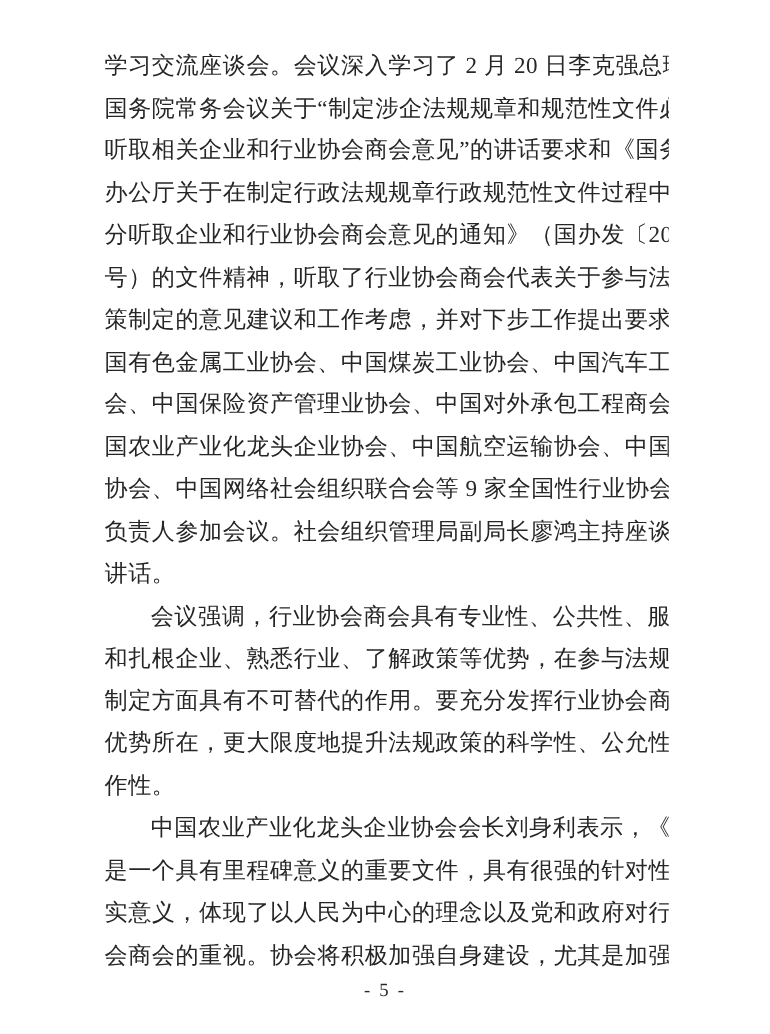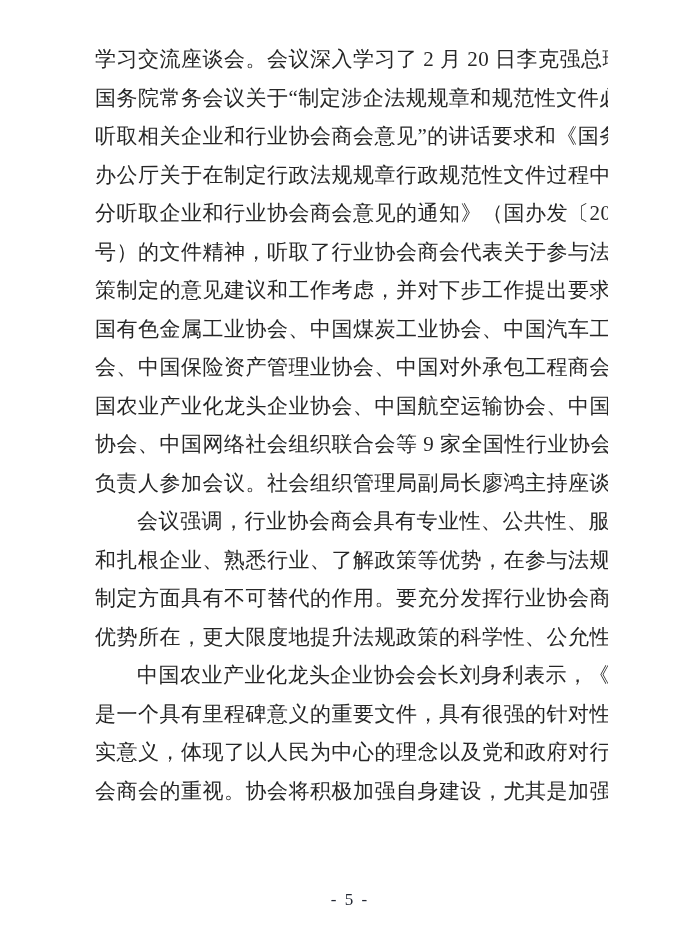--- a/index.html
+++ b/index.html
@@ -68,26 +68,28 @@
         <div class="line">听取相关企业和行业协会商会意见”的讲话要求和《国务院</div>
         <div class="line">办公厅关于在制定行政法规规章行政规范性文件过程中充</div>
         <div class="line">分听取企业和行业协会商会意见的通知》（国办发〔2019〕9</div>
         <div class="line">号）的文件精神，听取了行业协会商会代表关于参与法规政</div>
         <div class="line">策制定的意见建议和工作考虑，并对下步工作提出要求。中</div>
         <div class="line">国有色金属工业协会、中国煤炭工业协会、中国汽车工业协</div>
         <div class="line">会、中国保险资产管理业协会、中国对外承包工程商会、中</div>
         <div class="line">国农业产业化龙头企业协会、中国航空运输协会、中国旅游</div>
         <div class="line">协会、中国网络社会组织联合会等 9 家全国性行业协会商会</div>
         <div class="line">负责人参加会议。社会组织管理局副局长廖鸿主持座谈会并</div>
+        <div class="line no-fill">讲话。</div>
       </div>
       <div class="paragraph">
         <div class="line indent">会议强调，行业协会商会具有专业性、公共性、服务性</div>
         <div class="line">和扎根企业、熟悉行业、了解政策等优势，在参与法规政策</div>
         <div class="line">制定方面具有不可替代的作用。要充分发挥行业协会商会的</div>
         <div class="line">优势所在，更大限度地提升法规政策的科学性、公允性和操</div>
+        <div class="line no-fill">作性。</div>
       </div>
       <div class="paragraph">
         <div class="line indent">中国农业产业化龙头企业协会会长刘身利表示，《通知》</div>
         <div class="line">是一个具有里程碑意义的重要文件，具有很强的针对性和现</div>
         <div class="line">实意义，体现了以人民为中心的理念以及党和政府对行业协</div>
         <div class="line">会商会的重视。协会将积极加强自身建设，尤其是加强对中</div>
       </div>
     </div>
   <div class="footer">- 5 -</div>
 </div>

